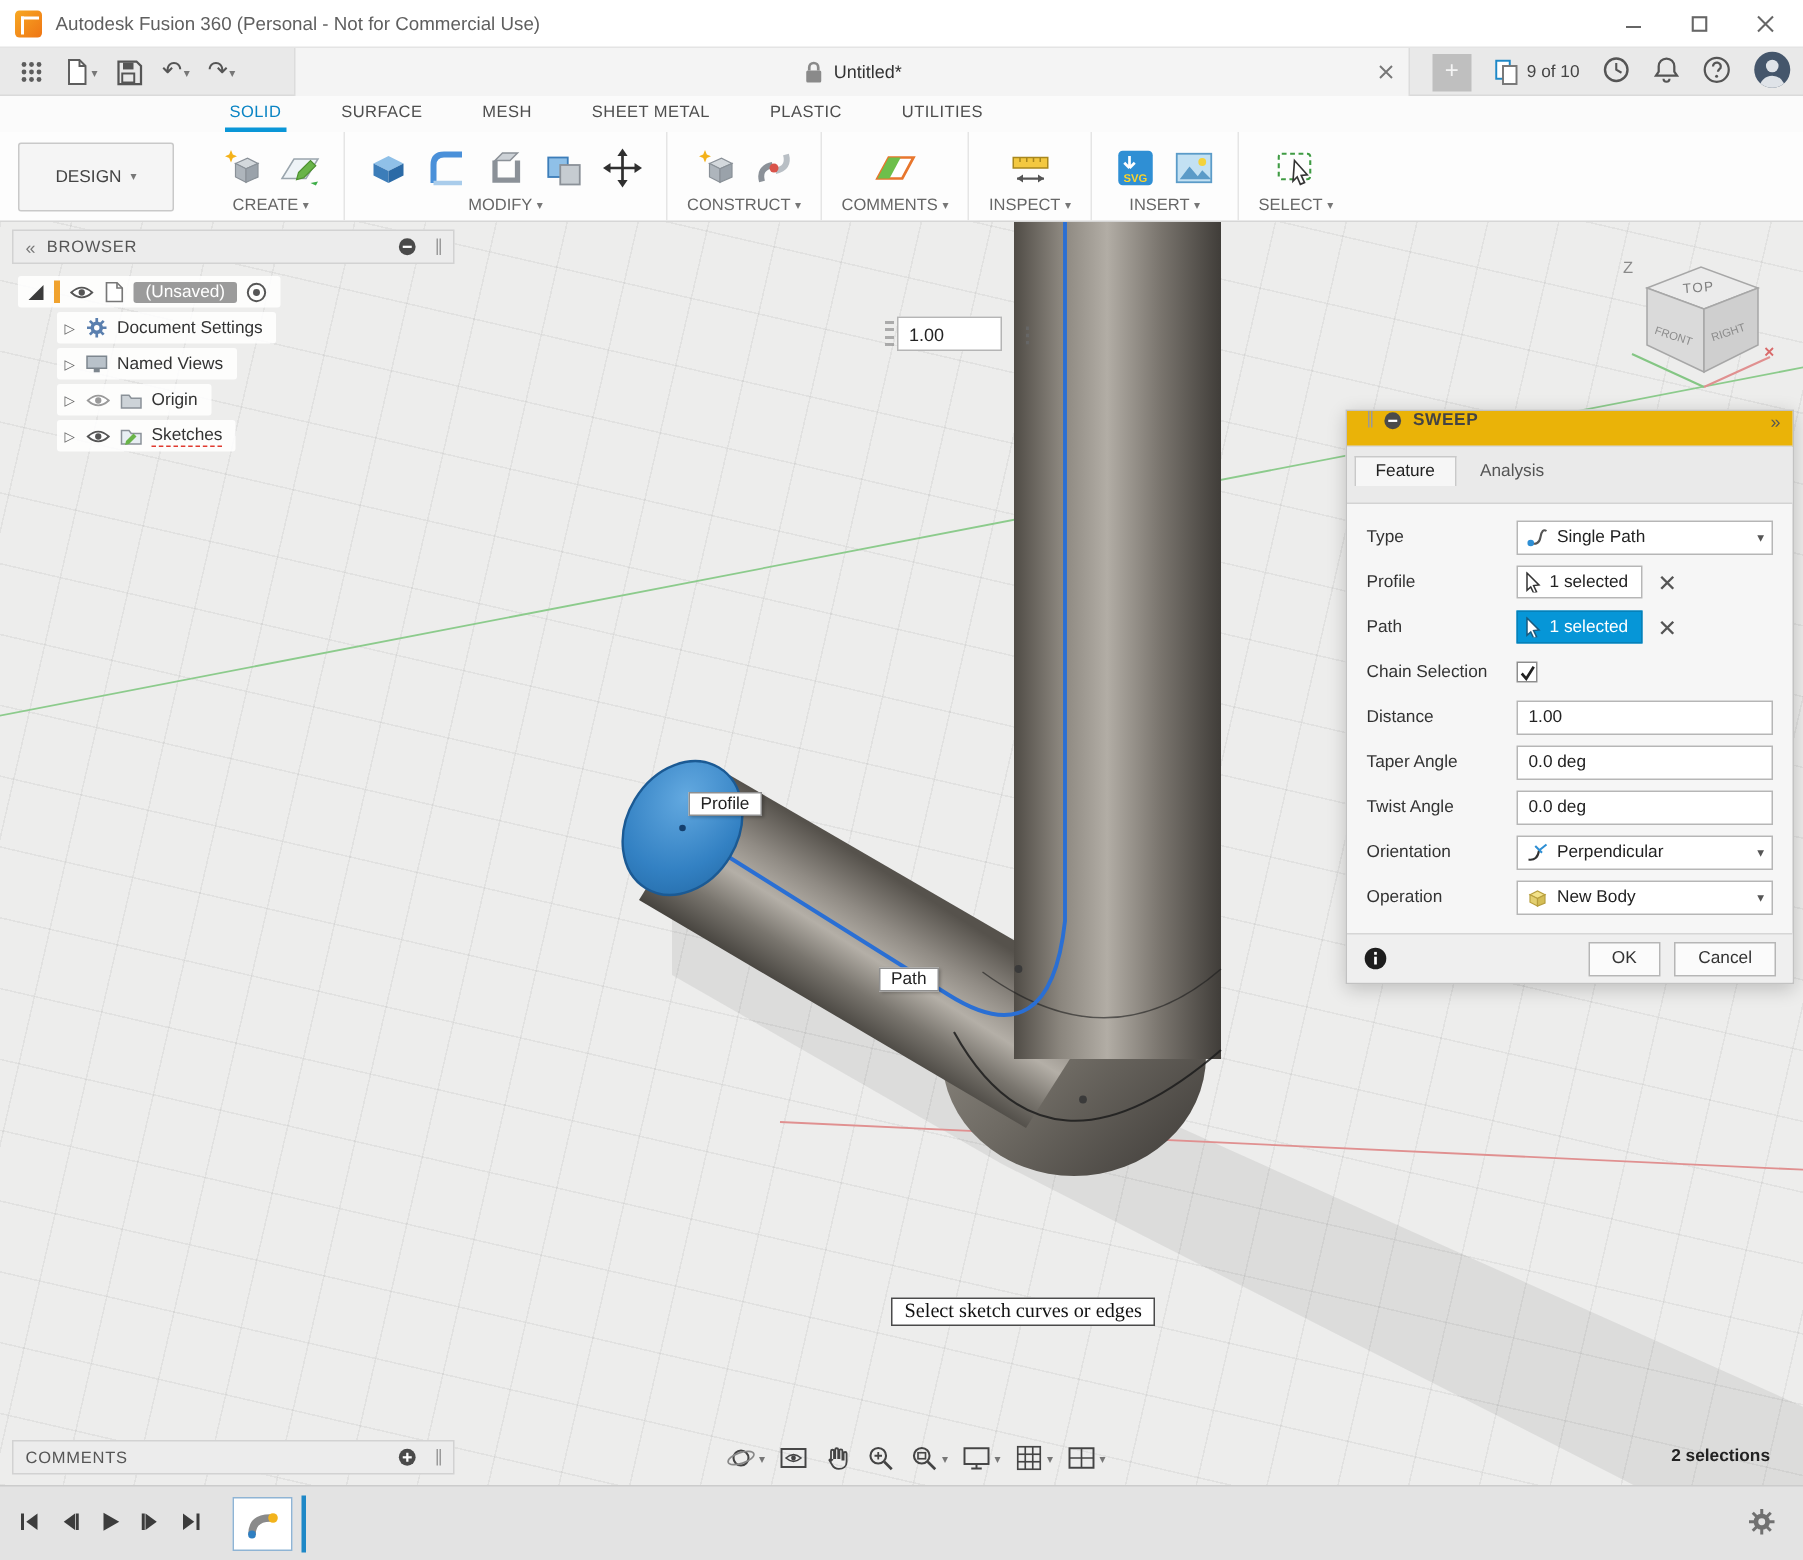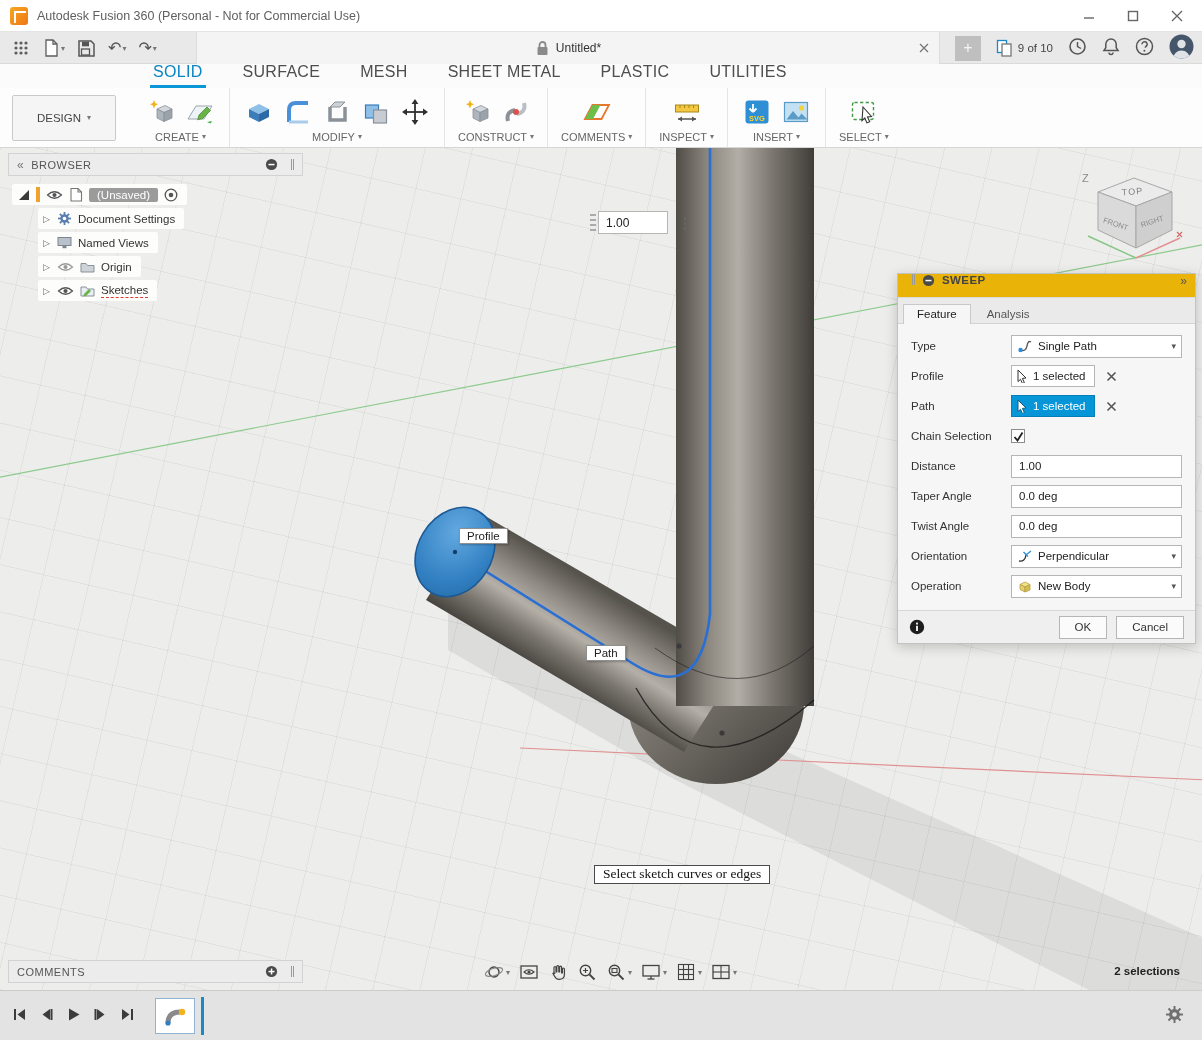--- a/index.html
+++ b/index.html
@@ -24,21 +24,21 @@
   .doc-tab { position:absolute; left:196px; top:0; width:744px; height:32px; background:#f4f4f4; border-left:1px solid #dcdcdc; border-right:1px solid #dcdcdc; }
   .doc-tab-center { position:absolute; left:0; right:0; top:0; height:32px; display:flex; align-items:center; justify-content:center; gap:6px; }
   .doc-tab-label { font-size:12px; color:#333; }
   .tab-close { position:absolute; right:8px; top:9px; width:14px; height:14px; display:flex; align-items:center; justify-content:center; }
   .qat-right { position:absolute; right:8px; top:0; height:32px; display:flex; align-items:center; gap:15px; }
   .newtab-btn { width:26px; height:25px; background:#bfbfbf; color:#f4f4f4; font-size:16px; display:flex; align-items:center; justify-content:center; }
   .doc-counter { display:flex; align-items:center; gap:5px; font-size:11.5px; color:#444; }
 
   
   .rtabs { position:absolute; top:64px; left:0; right:0; height:24px; background:#fbfbfb; display:flex; align-items:flex-end; gap:34px; padding-left:150px; }
-  .rtab { font-size:16px; color:#4e4e4e; padding:3px 3px 4px; letter-spacing:.3px; border-bottom:3px solid transparent; }
+  .rtab { font-size:11px; color:#4e4e4e; padding:3px 3px 4px; letter-spacing:.3px; border-bottom:3px solid transparent; }
   .rtab.active { color:#0a84c4; border-bottom-color:#0a96d7; }
 
   
   .ribbon { position:absolute; top:88px; left:0; right:0; height:60px; background:#fdfdfd; border-bottom:1px solid #d6d6d6; display:flex; align-items:stretch; padding-left:12px; }
   .design-btn { align-self:center; width:104px; height:46px; border:1px solid #c9c9c9; background:#f5f5f5; border-radius:2px; display:flex; align-items:center; justify-content:center; gap:6px; font-size:11.5px; color:#444; margin-right:16px; }
   .rgroup { display:flex; flex-direction:column; align-items:center; justify-content:center; padding:2px 13px 0; border-right:1px solid #e5e5e5; }
   .rgroup:last-child { border-right:none; }
   .tools { display:flex; gap:7px; align-items:center; height:34px; }
   .tool { width:32px; height:32px; display:flex; align-items:center; justify-content:center; border-radius:2px; }
   .glabel { font-size:11px; color:#666; margin-top:2px; display:flex; gap:3px; align-items:center; }
@@ -91,21 +91,21 @@
   .nav-item { display:flex; align-items:center; gap:2px; }
 
   
   .viewcube { position:absolute; right:14px; top:16px; width:110px; height:100px; }
 
   
   .sweep { position:absolute; left:897px; top:125px; width:299px; background:#f6f6f6; border:1px solid #c2c2c2; box-shadow:0 3px 12px rgba(0,0,0,.2); }
   .sweep-header { height:24px; background:#eab308; border-bottom:1px solid #dadada; display:flex; align-items:flex-start; gap:7px; padding:0 8px; }
   .sweep-title { font-size:11.5px; font-weight:bold; color:#444; letter-spacing:.4px; }
   .sweep-expand { margin-left:auto; color:#555; font-size:12px; }
-  .sweep-tabs { background:#eaeaea; display:flex; padding:5px 5px 0; gap:2px; border-bottom:1px solid #d3d3d3; }
+  .sweep-tabs { background:#eaeaea; display:flex; padding:5px 5px 12px; gap:2px; border-bottom:1px solid #d3d3d3; }
   .stab { padding:3px 13px 4px; font-size:11.5px; color:#555; border:1px solid transparent; border-bottom:none; position:relative; top:1px; }
   .stab.active { background:#f6f6f6; border-color:#c9c9c9; color:#222; }
   .sweep-body { padding:7px 13px 9px; }
   .srow { display:flex; align-items:center; height:30px; }
   .slabel { width:100px; flex:0 0 100px; font-size:11.5px; color:#333; }
   .dd { flex:1; height:23px; background:#fff; border:1px solid #b6b6b6; display:flex; align-items:center; gap:5px; padding:0 5px; font-size:11.5px; color:#222; }
   .dd .caret { margin-left:auto; color:#555; font-size:9px; }
   .selbtn { height:22px; background:#fff; border:1px solid #b6b6b6; display:flex; align-items:center; gap:5px; padding:0 9px 0 4px; font-size:11.5px; color:#222; }
   .selbtn.active { background:#0696d7; border-color:#0680b8; color:#fff; }
   .xbtn { margin-left:11px; display:flex; align-items:center; }

